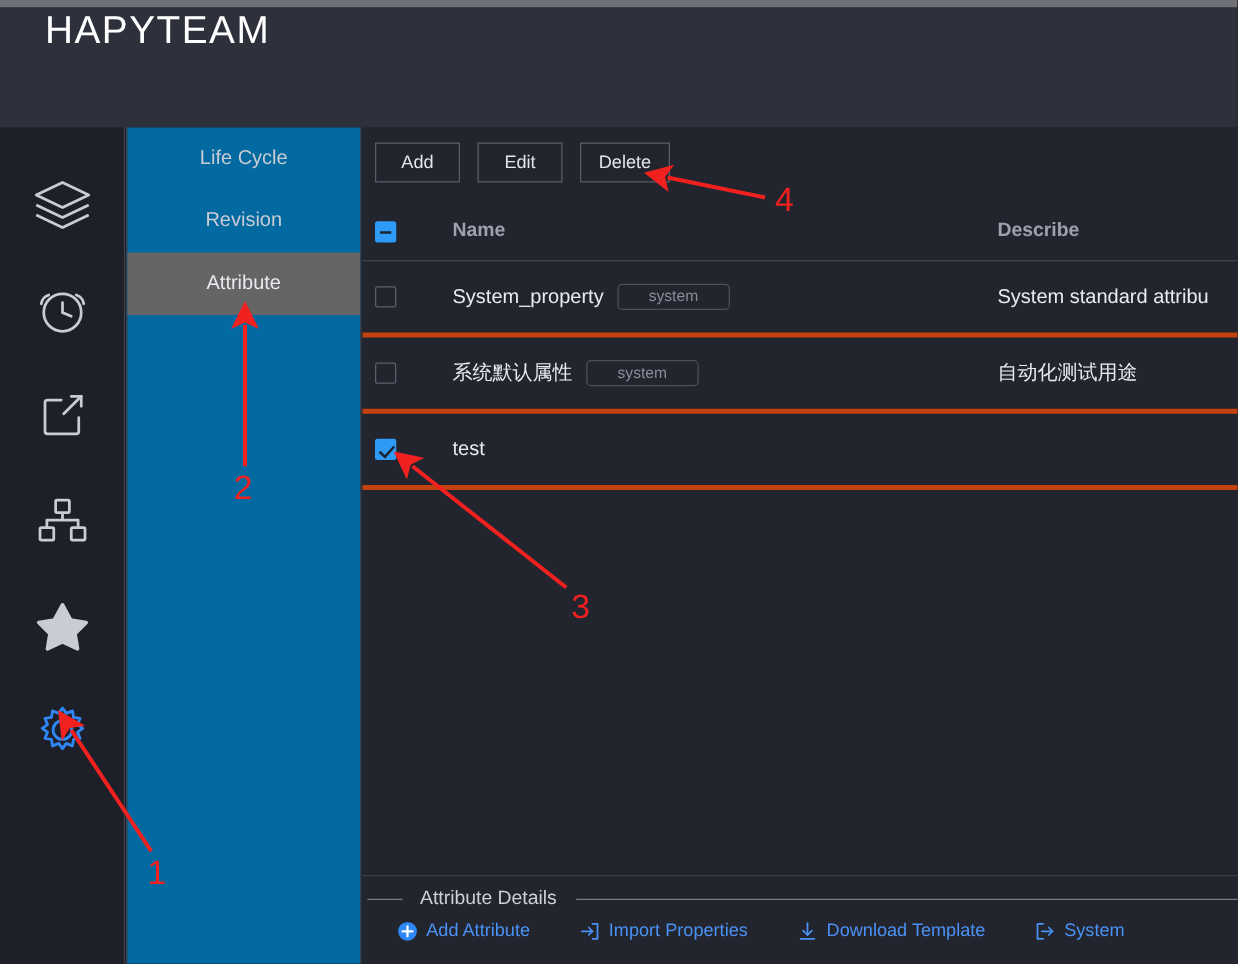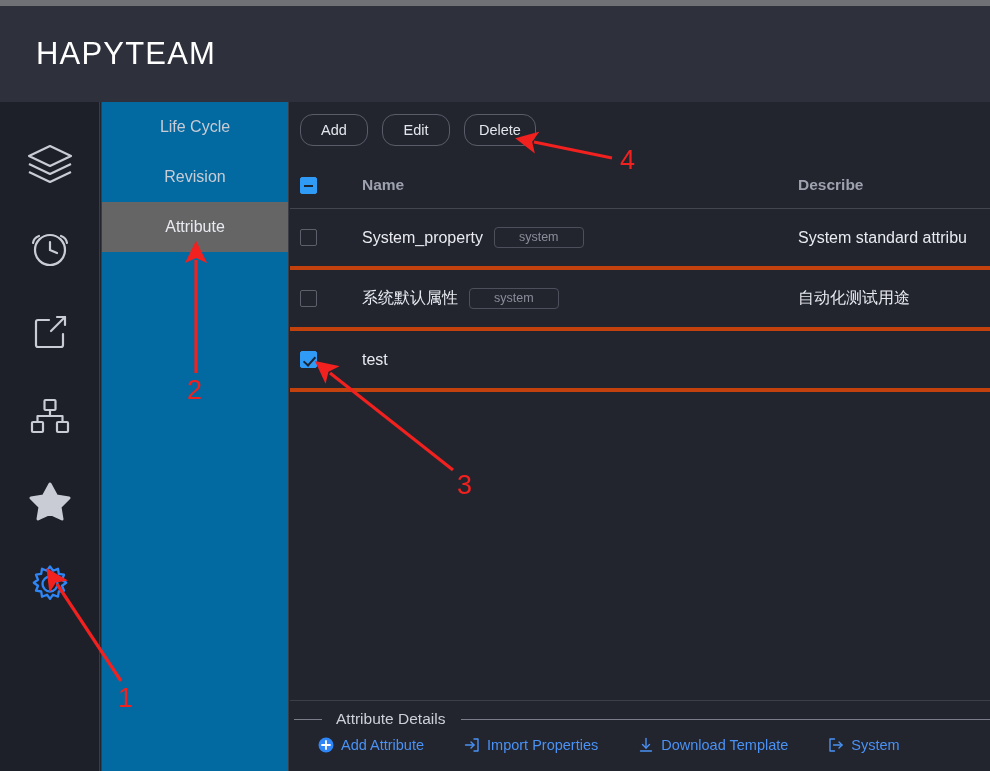--- a/index.html
+++ b/index.html
@@ -14,21 +14,21 @@
   
   .top-strip {
     position: absolute; top: 0; left: 0; width: 990px; height: 6px;
     background: #6f7177;
   }
 
   
   .header {
     position: absolute; top: 6px; left: 0; width: 990px; height: 96px;
     background: #2e303c;
-    display: flex; align-items: center;
+    display: flex; align-items: flex-start;
   }
   .brand {
     color: #ffffff;
     font-size: 31px;
     letter-spacing: 1.2px;
     font-weight: 400;
     margin-left: 36px;
   }
 
   
@@ -61,21 +61,21 @@
   
   .main {
     position: absolute; top: 102px; left: 290px; width: 700px; height: 669px;
     background: #22242e;
   }
   .toolbar { padding: 12px 0 0 10px; display: flex; gap: 14px; }
   .tbtn {
     min-width: 68px; height: 32px; padding: 0 14px;
     background: transparent;
     border: 1px solid #5a5d68;
-    border-radius: 13px;
+    border-radius: 0;
     color: #e3e6ec; font-size: 14.5px;
     font-family: "Liberation Sans", sans-serif;
     cursor: pointer;
   }
 
   
   .tbl { margin-top: 16px; width: 805px; }
   .trow {
     display: flex; align-items: center;
     height: 61px;

